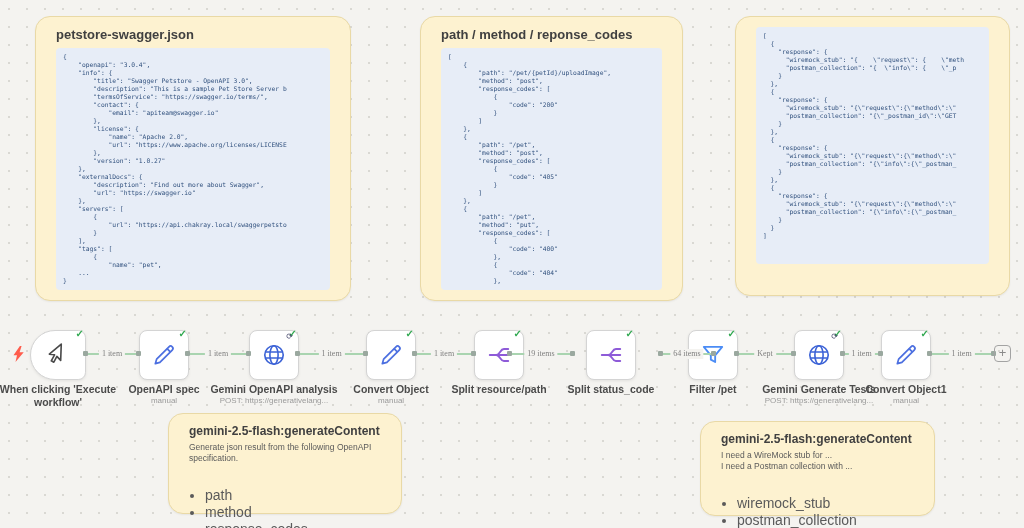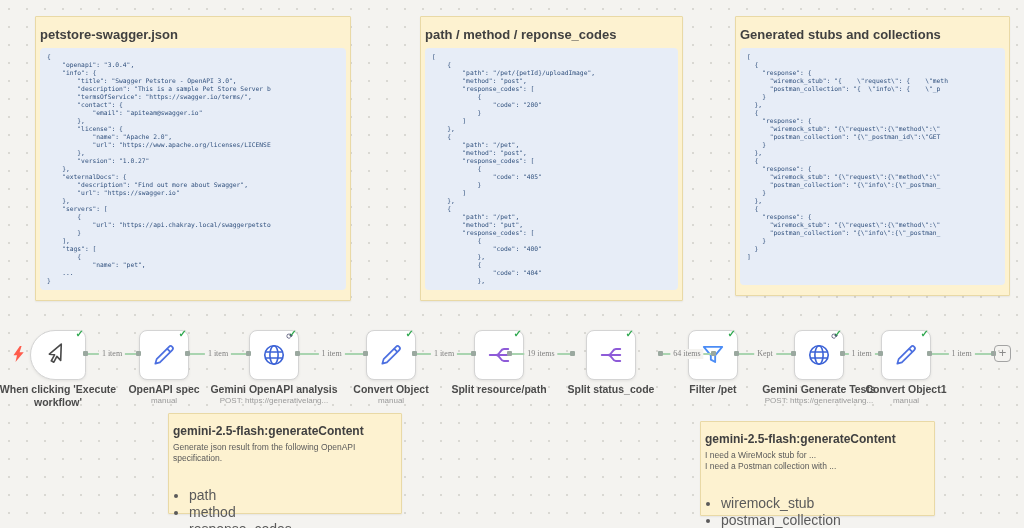--- a/index.html
+++ b/index.html
@@ -1,22 +1,22 @@
 <!DOCTYPE html>
 <html><head>
 <meta charset="utf-8">
 <style>
   html,body{margin:0;padding:0;background:#e9e8e5;font-family:"Liberation Sans",sans-serif;}
   .canvas{position:relative;width:1024px;height:528px;overflow:hidden;
     background-color:#f4f3f0;
     background-image:radial-gradient(circle,#d9d8d3 1px,transparent 1.3px);
     background-size:18px 18px;}
   
-  .sticky{position:absolute;background:#fdf2d0;border:1px solid #e9d9a6;border-radius:1px;
-    box-shadow:0 1px 2px rgba(0,0,0,.06);padding:10px 4px;box-sizing:border-box;}
+  .sticky{position:absolute;background:#fdf2d0;border:1px solid #e9d9a6;border-radius:15px;
+    box-shadow:0 1px 2px rgba(0,0,0,.06);padding:10px 20px;box-sizing:border-box;}
   .sticky-title{font-size:13px;font-weight:bold;color:#404040;margin-bottom:6px;}
   .code{background:#e7edf7;border-radius:4px;padding:5px 7px;margin:0;
     font-family:"DejaVu Sans Mono",monospace;font-size:6.3px;line-height:8px;
     color:#31517e;white-space:pre;overflow:hidden;}
   .s1{left:35px;top:16px;width:316px;height:285px;}
   .s2{left:420px;top:16px;width:263px;height:285px;}
   .s3{left:735px;top:16px;width:275px;height:280px;}
   .s1 .code,.s2 .code{height:232px;}
   .s3 .code{height:227px;}
   .s4{left:168px;top:413px;width:234px;height:101px;}
@@ -111,21 +111,20 @@
         "response_codes": [
             {
                 "code": "400"
             },
             {
                 "code": "404"
             },</pre>
   </div>
 
   <div class="sticky s3">
-    <div class="sticky-title">Generated stubs and collections</div>
     <pre class="code">[
   {
     "response": {
       "wiremock_stub": "{    \"request\": {    \"meth
       "postman_collection": "{  \"info\": {    \"_p
     }
   },
   {
     "response": {
       "wiremock_stub": "{\"request\":{\"method\":\"

